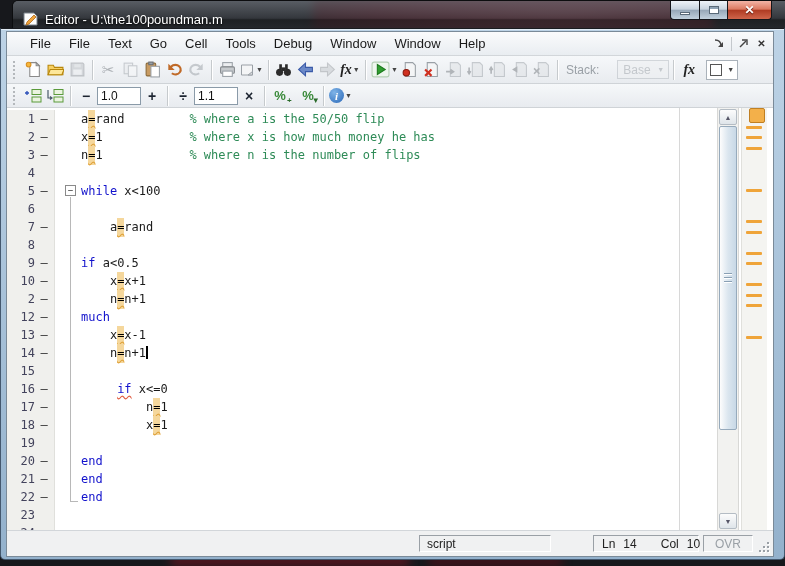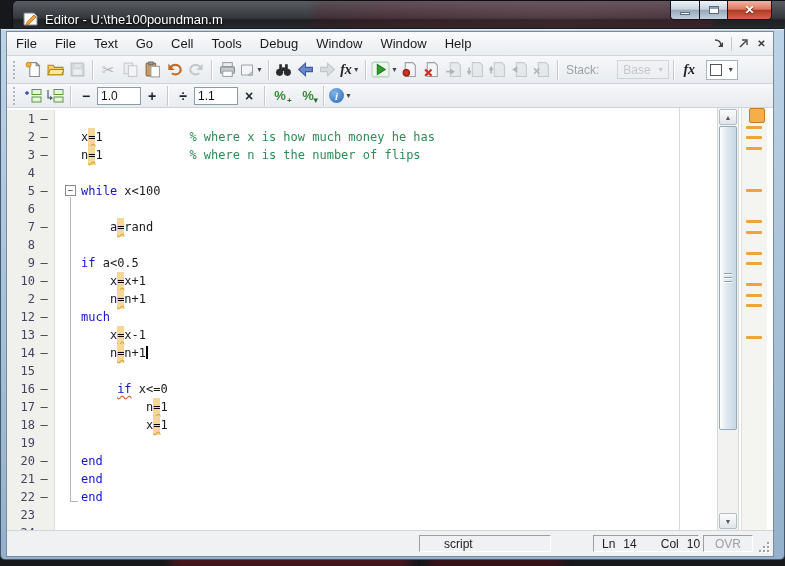--- a/index.html
+++ b/index.html
@@ -40,21 +40,21 @@
 
   
   .frame { position:absolute; left:0; top:28px; width:785px; height:532px;
     background:linear-gradient(#bdd3e6,#93b1cc); border:1px solid #44586e; border-top:1px solid #1a1c20;
     border-radius:0 0 5px 5px; box-shadow:inset 0 1px 0 rgba(255,255,255,.55); }
   .content { position:absolute; left:5px; top:2px; width:768px; height:526px;
     background:#f0f1f2; border:1px solid #7a8a98; display:flex; flex-direction:column; }
 
   
   .menubar { height:24px; flex:none; position:relative; display:flex; align-items:center;
-    background:linear-gradient(#fafbfc,#e9edf1); border-bottom:1px solid #d2d6da; padding-left:0; }
+    background:linear-gradient(#fafbfc,#e9edf1); border-bottom:1px solid #d2d6da; padding-left:14px; }
   .mitem { font-size:13px; color:#1a1a1a; padding:0 9px; line-height:22px; }
   .menu-right { position:absolute; right:5px; top:0; height:100%; display:flex; align-items:center; gap:5px; }
   .micon { width:13px; height:13px; display:flex; align-items:center; justify-content:center; font-size:10px; color:#333; }
   .msep { width:1px; height:14px; background:#c4c8cc; }
 
   
   .toolbar { flex:none; display:flex; align-items:center;
     background:linear-gradient(#f6f8fa,#e8ebef); border-bottom:1px solid #cfd3d7; padding:0 4px; }
   .tb1 { height:28px; }
   .tb2 { height:24px; }
@@ -120,21 +120,21 @@
   
   .mlintbar { position:absolute; right:6px; top:0; bottom:0; width:26px; background:#f4f4f1; border-left:1px solid #e0e0dc; }
   .mlint-square { position:absolute; top:0; right:2px; width:16px; height:15px; background:#f3b04a;
     border:1px solid #c07f22; border-radius:2px; }
   .mark { position:absolute; right:5px; width:16px; height:3px; background:var(--mark); border-radius:1px; }
 
   
   .statusbar { height:26px; flex:none; position:relative; background:#f0f1f2; border-top:1px solid #d2d6da; }
   .sunken { position:absolute; top:4px; height:17px; border:1px solid; border-color:#9aa0a6 #fff #fff #9aa0a6;
     font-size:12px; color:#222; display:flex; align-items:center; }
-  .box-script { left:412px; width:132px; padding-left:24px; }
+  .box-script { left:412px; width:132px; padding-left:7px; }
   .box-lncol { left:586px; width:106px; }
   .box-lncol span { margin-left:8px; }
   .box-ovr { left:696px; width:50px; justify-content:center; color:#9aa0a6; }
   .rgrip { position:absolute; right:4px; bottom:4px; width:11px; height:11px; }
   .rgrip i { position:absolute; width:2px; height:2px; background:#9aa0a6; box-shadow:1px 1px 0 #fff; }
 </style>
 </head>
 <body>
 
 <div class="desk-blob blob-b1"></div>
@@ -392,20 +392,21 @@
   </div>
 
   <div class="editor" style="--kw: #1212cc; --cm: #2e8b57; --plain: #1a1a1a; --warnbg: #f5d79c; --warnline: #dfa23a; --errline: #e05a40; --mark: #efa439;">
     <div class="rows">
           <div class="row">
             <div class="gut">
               <span class="ln">1</span>
               <span class="dash">–</span>
             </div>
             <div class="fold"></div>
+            <div class="txt"><span class="pl">a</span><span class="eq">=</span><span class="pl">rand</span><span class="pl">         </span><span class="cm">% where a is the 50/50 flip</span></div>
           </div>
           <div class="row">
             <div class="gut">
               <span class="ln">2</span>
               <span class="dash">–</span>
             </div>
             <div class="fold"></div>
             <div class="txt"><span class="pl">x</span><span class="eq">=</span><span class="pl">1</span><span class="pl">            </span><span class="cm">% where x is how much money he has</span></div>
           </div>
           <div class="row">

